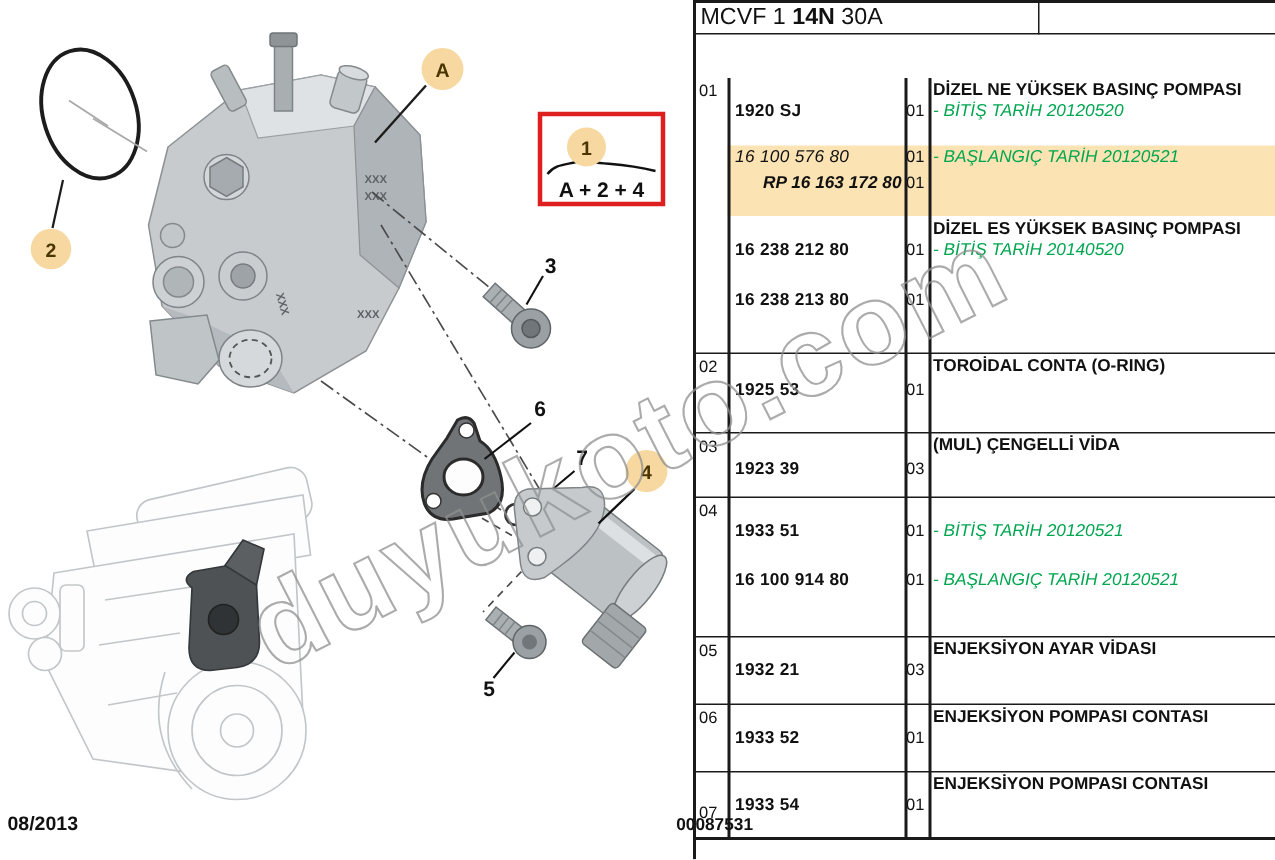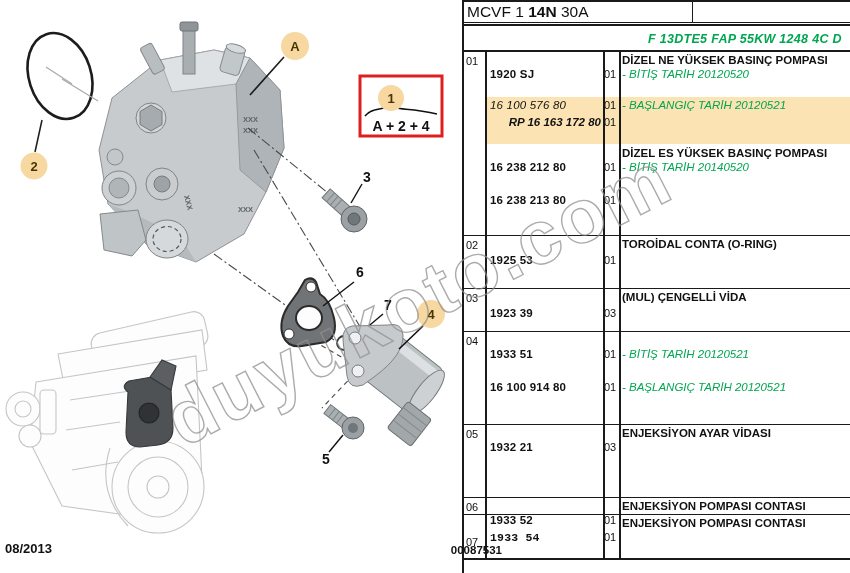--- a/index.html
+++ b/index.html
@@ -204,23 +204,20 @@
       <line x1="72" y1="470" x2="118" y2="462"></line>
       <path d="M128,392 Q120,386 129,381 L152,377 Q169,375 171,390 L173,428 Q173,443 158,445 L140,447 Q126,447 126,432 Z" fill="#4e5254" stroke="#34383a"></path>
       <path d="M150,377 L162,360 L176,366 L171,390 Z" fill="#5b5f61" stroke="#34383a"></path>
       <circle cx="149" cy="413" r="10" fill="#2f3335" stroke="#222"></circle>
     </g>
   </svg>
 
   <div id="tablewrap">
     <div class="hdr-title"><span>MCVF 1</span> <span class="bold">14N</span> <span>30A</span></div>
 
-    <div class="band">
-      <div class="band-text">F 13DTE5 FAP 55KW 1248 4C D</div>
-    </div>
 
     <div class="rowblock first" style="top:52px;height:183px;">
       <div class="hilite"></div>
       <div class="cell ref" style="top:3px;">01</div>
       <div class="cell dtitle" style="top:2px;">DİZEL NE YÜKSEK BASINÇ POMPASI</div>
       <div class="cell part" style="top:16px;">1920 SJ</div>
       <div class="cell qty" style="top:16px;">01</div>
       <div class="cell note" style="top:16px;">- BİTİŞ TARİH 20120520</div>
       <div class="cell part replaced" style="top:47px;">16 100 576 80</div>
       <div class="cell qty" style="top:47px;">01</div>
@@ -259,31 +256,31 @@
       <div class="cell note" style="top:49px;">- BAŞLANGIÇ TARİH 20120521</div>
     </div>
 
     <div class="rowblock" style="top:424px;height:45px;">
       <div class="cell ref" style="top:3px;">05</div>
       <div class="cell dtitle" style="top:2px;">ENJEKSİYON AYAR VİDASI</div>
       <div class="cell part" style="top:16px;">1932 21</div>
       <div class="cell qty" style="top:16px;">03</div>
     </div>
 
-    <div class="rowblock" style="top:469px;height:45px;margin-top:28px;">
+    <div class="rowblock" style="top:469px;height:45px;">
       <div class="cell ref" style="top:3px;">06</div>
       <div class="cell dtitle" style="top:2px;">ENJEKSİYON POMPASI CONTASI</div>
       <div class="cell part" style="top:16px;">1933 52</div>
       <div class="cell qty" style="top:16px;">01</div>
     </div>
 
     <div class="rowblock" style="top:514px;height:44px;">
       <div class="cell ref" style="top:21px;">07</div>
       <div class="cell dtitle" style="top:2px;">ENJEKSİYON POMPASI CONTASI</div>
-      <div class="cell part" style="top:16px;font-family:Liberation Mono, monospace;">1933 54</div>
+      <div class="cell part" style="top:16px;">1933 54</div>
       <div class="cell qty" style="top:16px;">01</div>
     </div>
 
     <div class="line b-left"></div>
     <div class="line b-top"></div>
     <div class="line hdr-divider"></div>
     <div class="line hdr-bottom"></div>
     <div class="line vl v1"></div>
     <div class="line vl v2"></div>
     <div class="line vl v3"></div>

